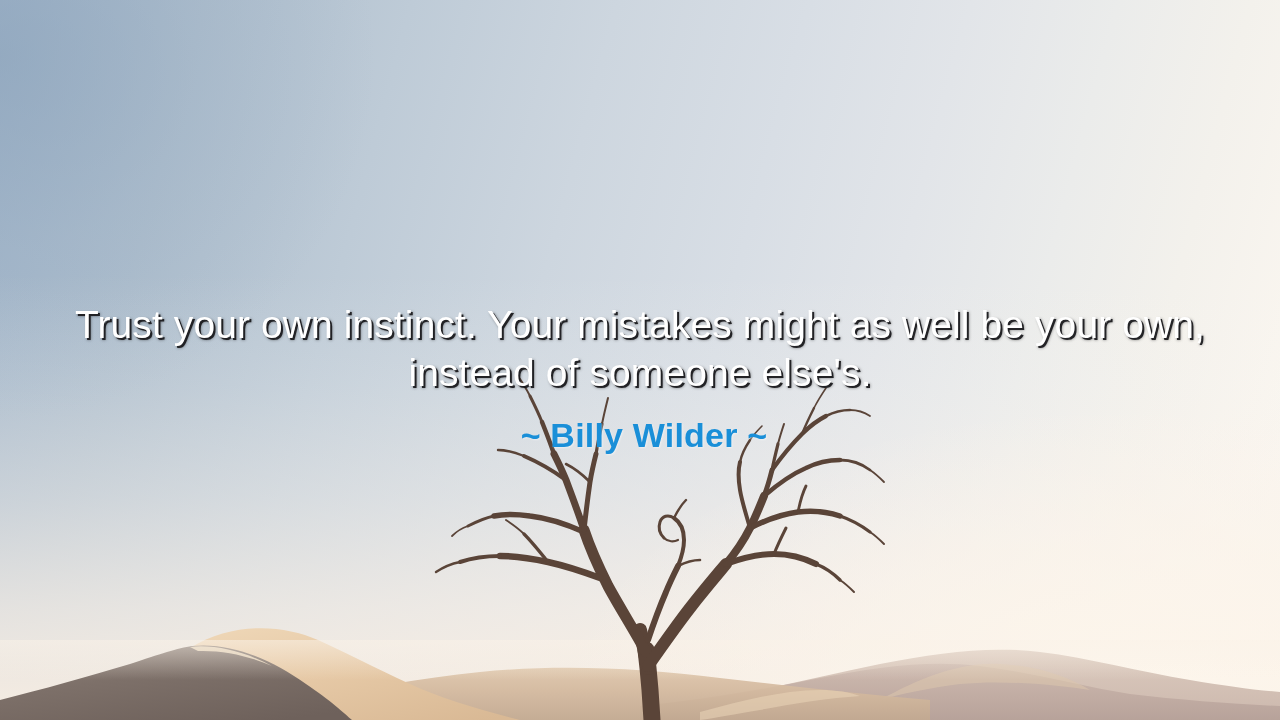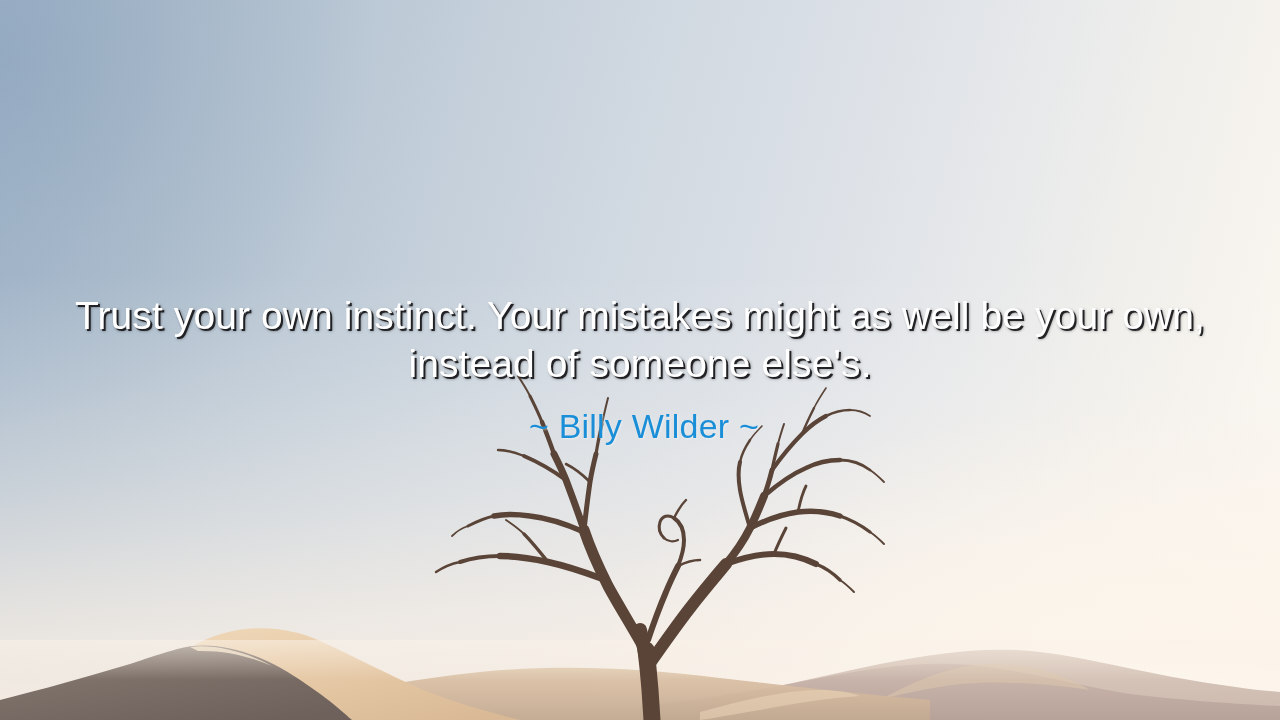--- a/index.html
+++ b/index.html
@@ -84,40 +84,40 @@
 
   
   .quote-block {
     position: absolute;
     left: 0;
     top: 292px;
     width: 1280px;
     text-align: center;
   }
   .quote-text {
-    margin: 0;
+    margin: 9px;
     padding: 0 40px;
     font-family: "Liberation Sans", sans-serif;
     font-size: 39px;
     line-height: 48px;
     font-weight: 400;
     color: #ffffff;
     letter-spacing: 0.1px;
     text-shadow:
        2px 2px 0px rgba(25,25,28,0.92),
        2px 2px 3px rgba(25,25,28,0.55);
     white-space: pre-line;
   }
   .quote-author {
     margin: 18px 0 0 8px;
     padding: 0;
     font-family: "Liberation Sans", sans-serif;
     font-size: 34px;
     line-height: 40px;
-    font-weight: 400;
+    font-weight: 700;
     color: #1a8fd8;
     letter-spacing: 0.2px;
     text-shadow: 1px 1px 2px rgba(255,255,255,0.45);
   }
 </style>
 </head>
 <body>
 
 <div id="stage">
 

